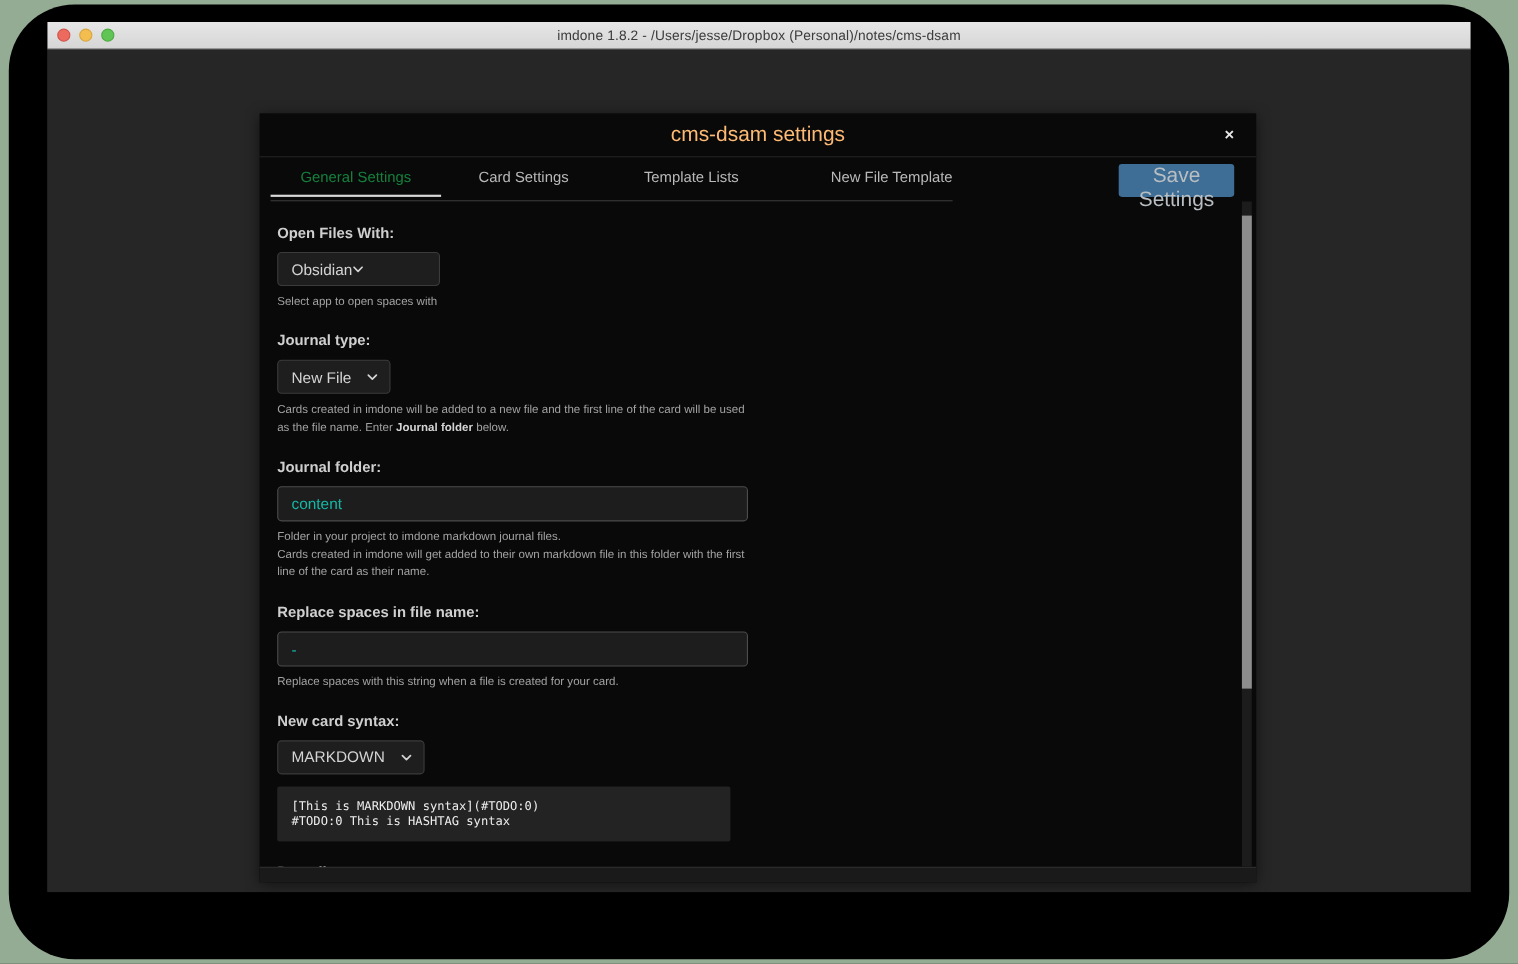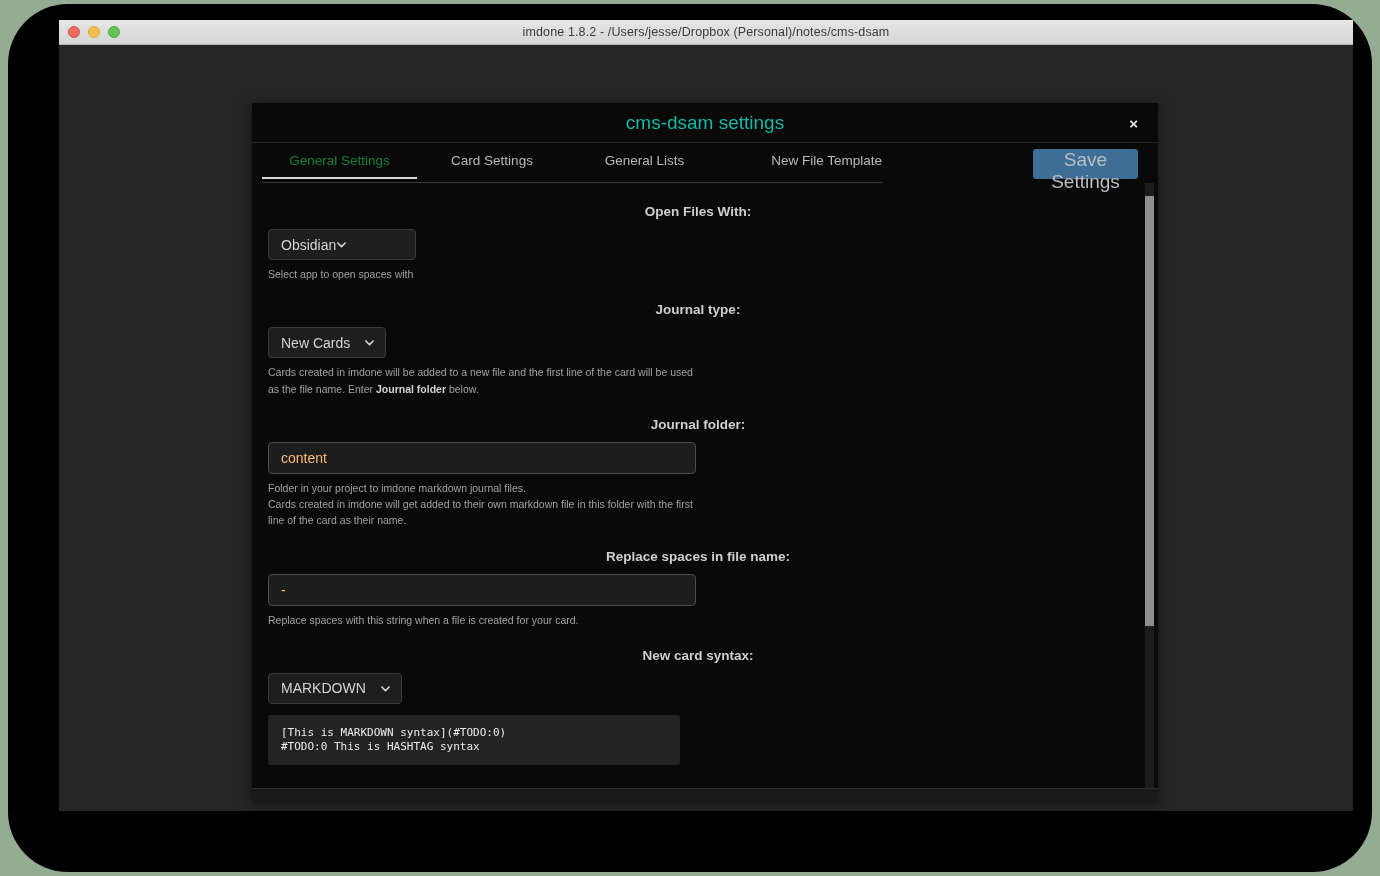--- a/index.html
+++ b/index.html
@@ -32,21 +32,20 @@
     border-radius: 60px;
   }
 
   
   #app-window {
     position: absolute;
     left: 43px; top: 20px;
     width: 1294px; height: 791px;
     background: #262626;
     overflow: hidden;
-    margin-left: 16px;
   }
 
   #titlebar {
     position: relative;
     height: 25px;
     background: linear-gradient(to bottom, #e6e6e6 0%, #d6d6d6 100%);
     border-bottom: 1px solid #b4b4b4;
     display: flex;
     align-items: center;
   }
@@ -99,21 +98,21 @@
     height: 40px;
     flex: 0 0 40px;
     display: flex;
     align-items: center;
     justify-content: center;
     border-bottom: 1px solid #242424;
   }
 
   #modal-title {
     font-size: 19px;
-    color: #14b8a6;
+    color: #fdba74;
     font-weight: 400;
   }
 
   #close-button {
     position: absolute;
     right: 14px;
     top: 50%;
     transform: translateY(-50%);
     background: none;
     border: none;
@@ -197,21 +196,20 @@
   }
 
   .field-group { margin-bottom: 20px; }
 
   .field-label {
     font-size: 13.5px;
     font-weight: bold;
     color: #cfcfcf;
     margin-bottom: 10px;
     display: block;
-    text-align: center;
   }
 
   .helper-text {
     font-size: 10.5px;
     color: #a2a2a2;
     line-height: 1.55;
     margin-top: 6px;
     max-width: 430px;
   }
   .helper-text b { color: #d4d4d4; font-weight: bold; }
@@ -240,21 +238,21 @@
   }
   .chev svg { display: block; }
 
   
   .text-input {
     width: 428px;
     height: 32px;
     background: #1d1d1d;
     border: 1px solid #4c4c4c;
     border-radius: 4px;
-    color: #fdba74;
+    color: #14b8a6;
     font-size: 14px;
     padding: 0 12px;
     outline: none;
     font-family: "Liberation Sans", sans-serif;
   }
 
   
   .code-block {
     width: 412px;
     background: #232323;
@@ -318,21 +316,21 @@
 
         <div id="modal-header">
           <div id="modal-title">cms-dsam settings</div>
           <button id="close-button">×</button>
         </div>
 
         <div id="tabs-row">
           <div id="tab-list">
             <div class="tab tab-0 active">General Settings</div>
             <div class="tab tab-1">Card Settings</div>
-            <div class="tab tab-2">General Lists</div>
+            <div class="tab tab-2">Template Lists</div>
             <div class="tab tab-3">New File Template</div>
           </div>
           <button id="save-settings-button">Save Settings</button>
         </div>
 
         <div id="modal-content-wrap">
           <div id="modal-content">
 
             <div class="field-group">
               <label class="field-label">Open Files With:</label>
@@ -343,21 +341,21 @@
                       <path d="M2 4.3 L6 8.3 L10 4.3" fill="none" stroke="#d4d4d4" stroke-width="1.7" stroke-linecap="round" stroke-linejoin="round"></path>
                     </svg>
                 </span>
               </div>
               <div class="helper-text">Select app to open spaces with</div>
             </div>
 
             <div class="field-group">
               <label class="field-label">Journal type:</label>
               <div class="select-box">
-                <span>New Cards</span>
+                <span>New File</span>
                 <span class="chev">
                   <svg viewBox="0 0 12 12" width="11" height="11">
                       <path d="M2 4.3 L6 8.3 L10 4.3" fill="none" stroke="#d4d4d4" stroke-width="1.7" stroke-linecap="round" stroke-linejoin="round"></path>
                     </svg>
                 </span>
               </div>
               <div class="helper-text"><span>Cards created in imdone will be added to a new file and the first line of the card will be used as the file name. Enter </span><b>Journal folder</b><span> below.</span></div>
             </div>
 
             <div class="field-group">

